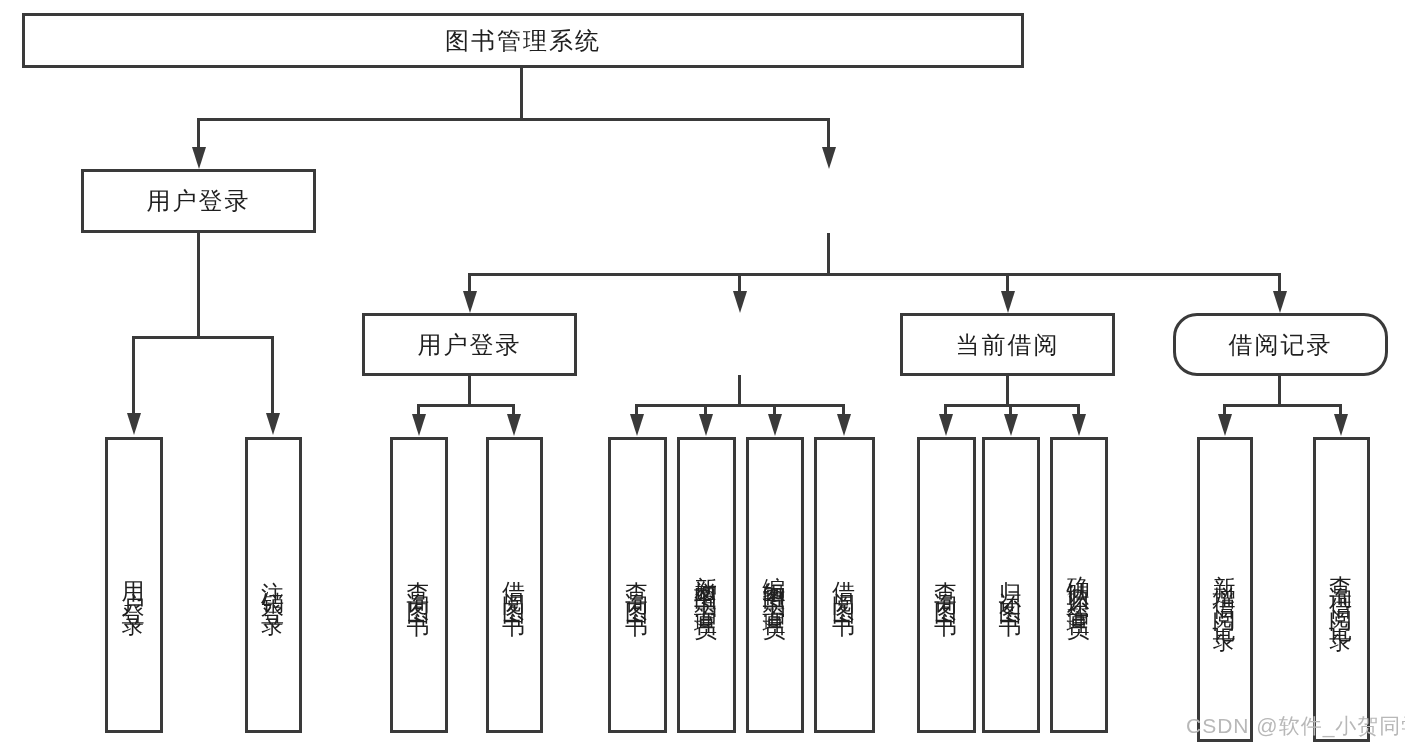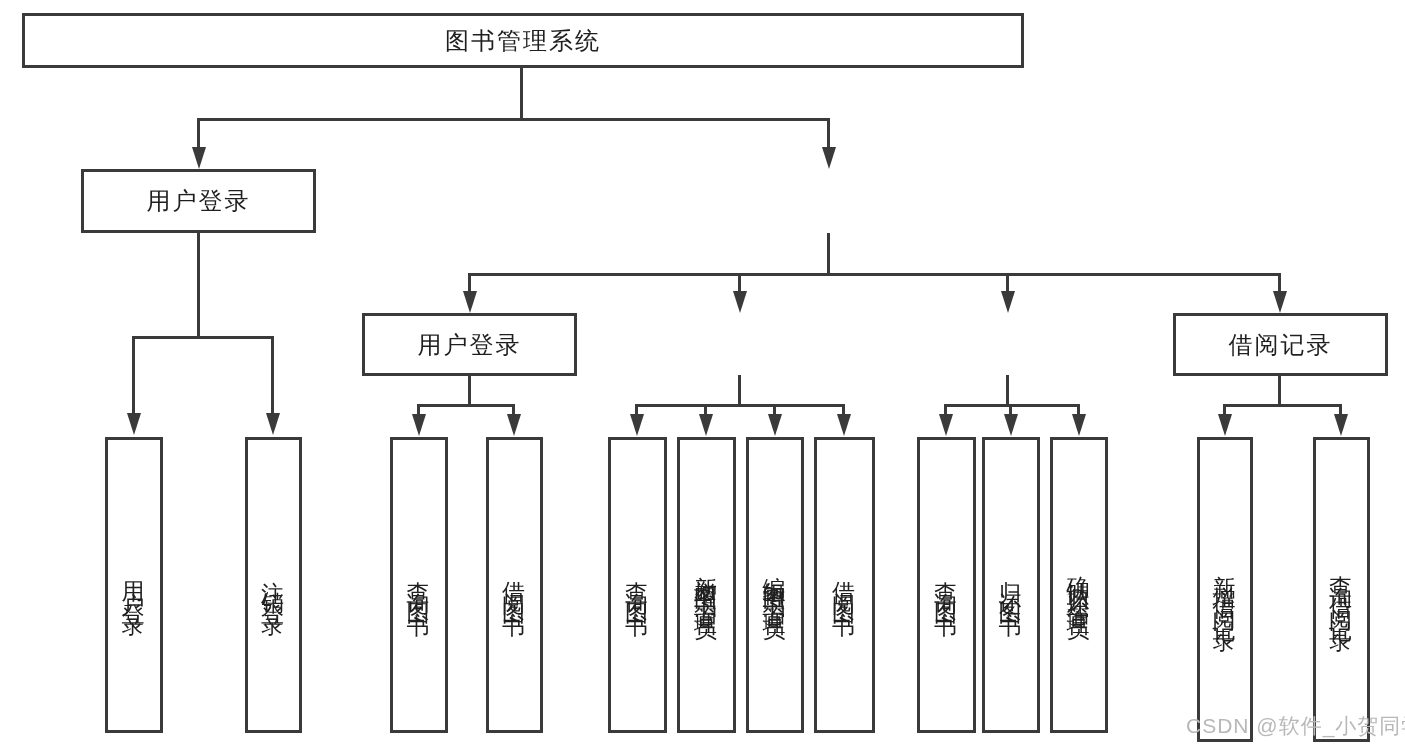--- a/index.html
+++ b/index.html
@@ -66,21 +66,22 @@
 </head>
 <body>
 
 <div class="canvas">
 
   <div class="hbox" style="left:22px;top:13px;width:1002px;height:55px;">图书管理系统</div>
 
   <div class="hbox" style="left:81px;top:169px;width:235px;height:64px;">用户登录</div>
 
   <div class="hbox" style="left:362px;top:313px;width:215px;height:63px;">用户登录</div>
-  <div class="hbox" style="left:1173px;top:313px;width:215px;height:63px;">借阅记录</div>
+  <div class="hbox" style="left:900px;top:313px;width:215px;height:63px;">当前借阅</div>
+  <div class="hbox" style="left:1173px;top:313px;width:215px;height:63px;border-radius:24px;">借阅记录</div>
 
   <div class="vbox" style="left:105px;top:437px;width:58px;height:296px;">用户登录</div>
   <div class="vbox" style="left:245px;top:437px;width:57px;height:296px;">注销登录</div>
 
   <div class="vbox" style="left:390px;top:437px;width:58px;height:296px;">查询图书</div>
   <div class="vbox" style="left:486px;top:437px;width:57px;height:296px;">借阅图书</div>
 
   <div class="vbox" style="left:608px;top:437px;width:59px;height:296px;">查询图书</div>
   <div class="vbox tight" style="left:677px;top:437px;width:59px;height:296px;">新增图书（管理员）</div>
   <div class="vbox tight" style="left:746px;top:437px;width:58px;height:296px;">编辑图书（管理员）</div>

